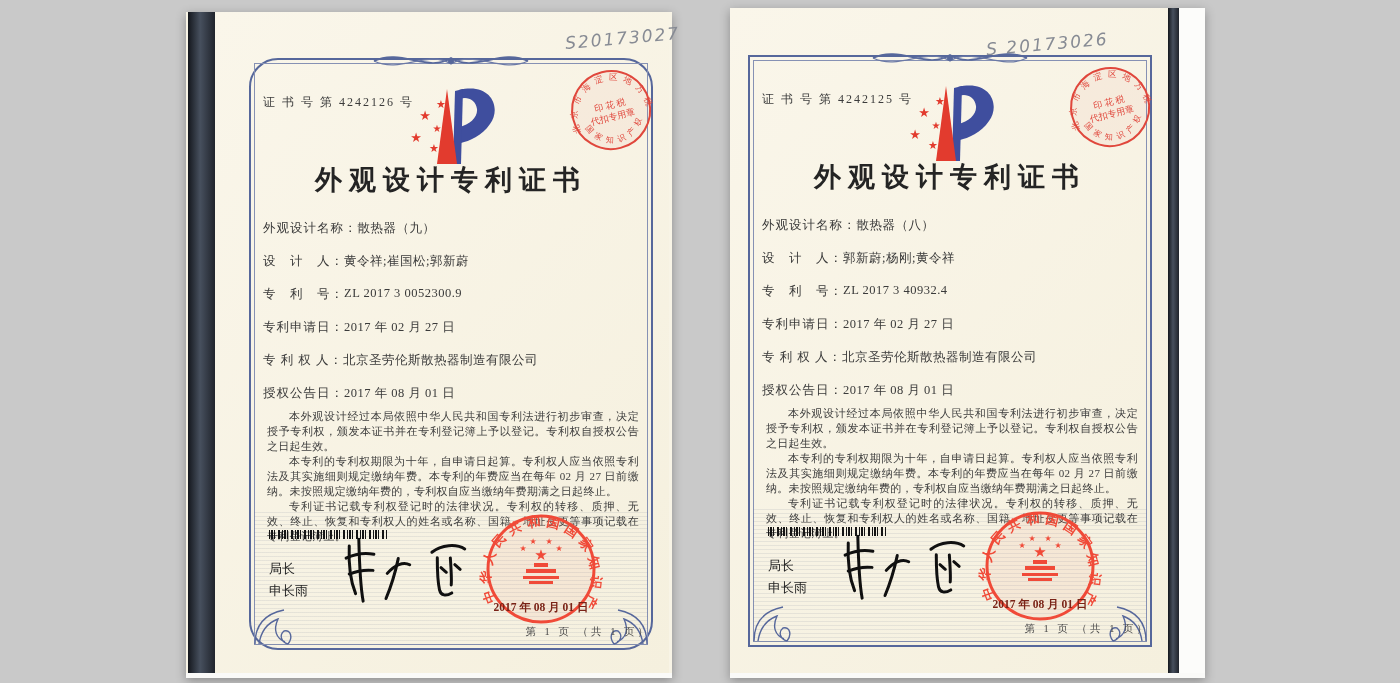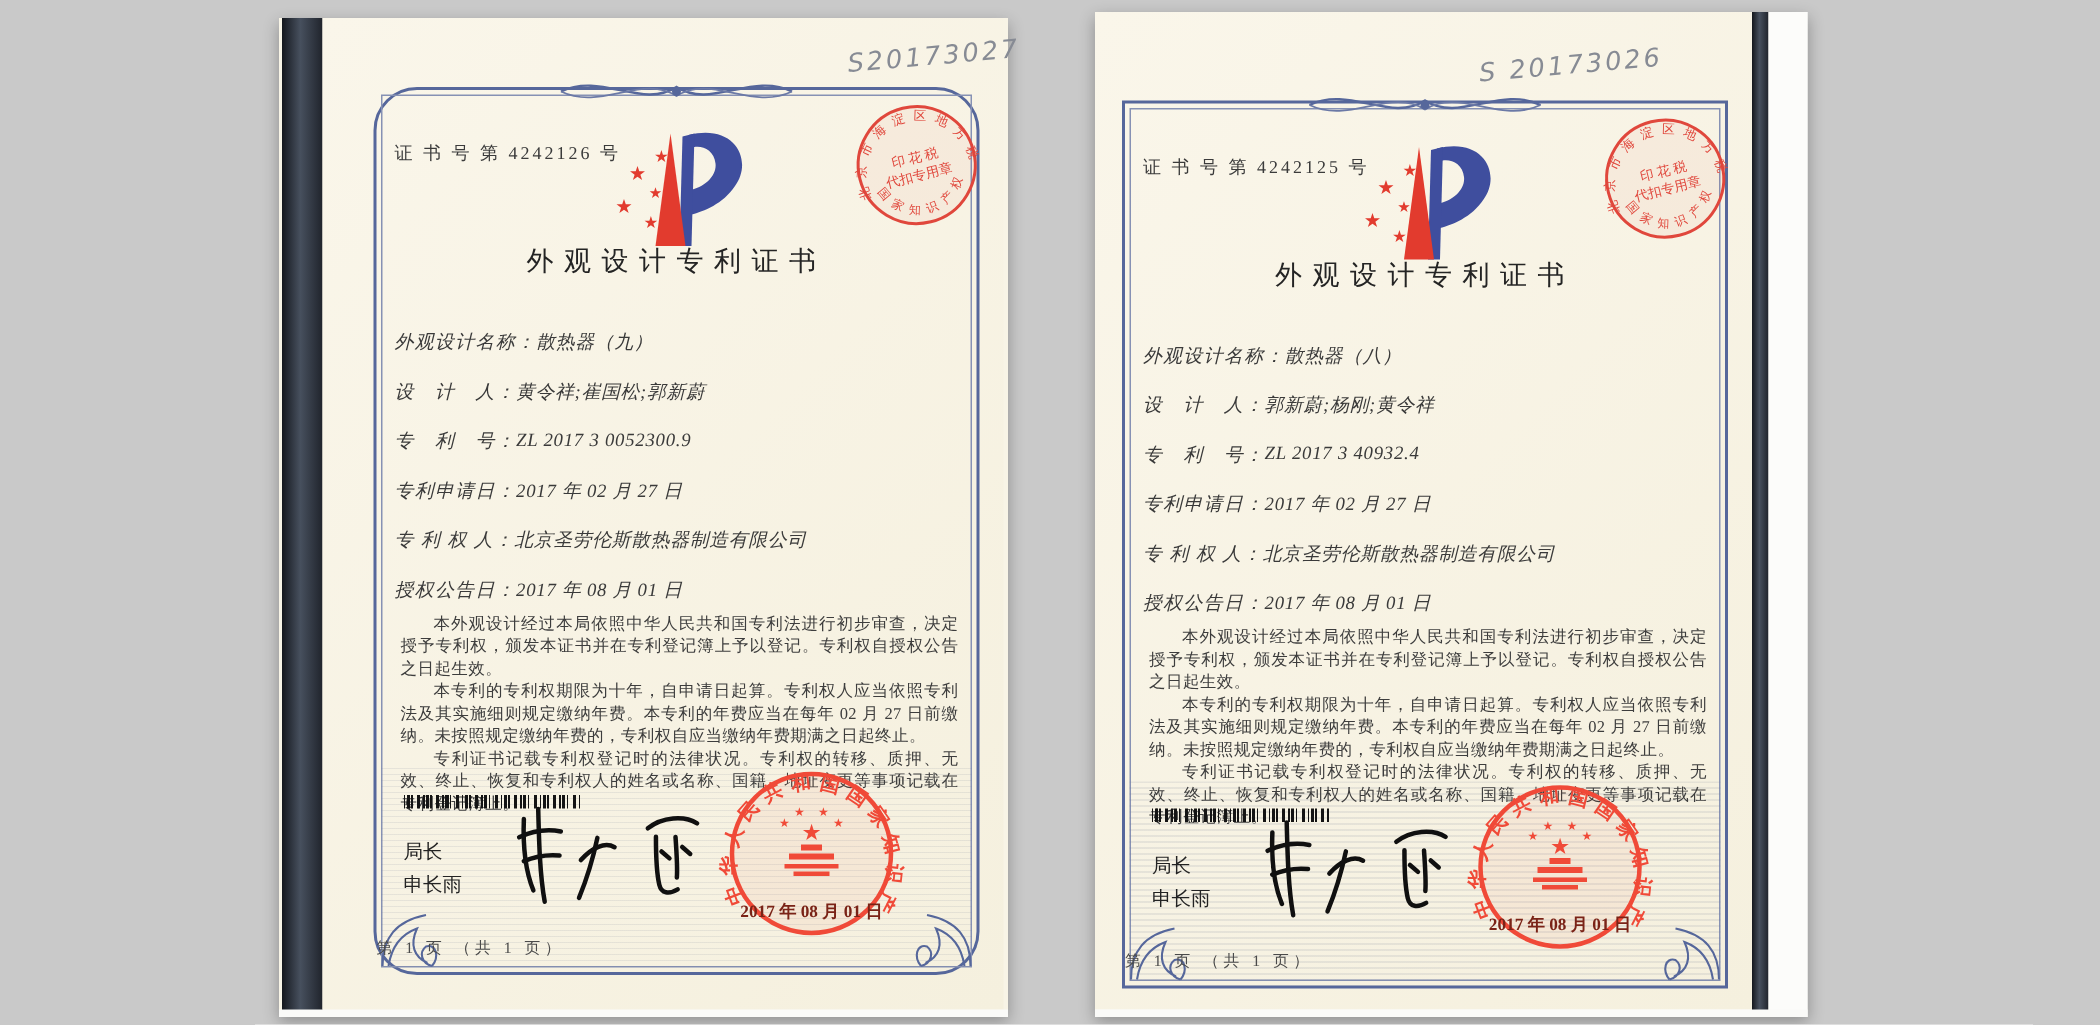--- a/index.html
+++ b/index.html
@@ -21,54 +21,54 @@
 
   
   .handwrite { position:absolute; font-family:"DejaVu Sans",sans-serif; font-style:italic; font-size:17px;
                color:#878b94; letter-spacing:2px; transform:rotate(-5deg); white-space:nowrap; }
   .photo.left  .handwrite { left:350px; top:16px; }
   .photo.right .handwrite { left:256px; top:26px; }
 
   
   .frame { position:absolute; width:404px; height:592px; border:2px solid #56679b; }
   .photo.left  .frame { left:34px; top:46px;border-radius:29px; }
-  .photo.right .frame { left:18px; top:47px;margin-top:12px; }
+  .photo.right .frame { left:18px; top:47px; }
   .frame-inner { position:absolute; inset:3px; border:1px solid #8691b4; pointer-events:none; }
 
   .guilloche { position:absolute; left:3px; right:3px; top:452px; height:136px;
                background:repeating-linear-gradient(180deg, rgba(110,120,145,.13) 0 1px, transparent 1px 4px); }
 
   .ornament { position:absolute; top:-14px; left:50%; transform:translateX(-50%); }
   .corner { position:absolute; bottom:1px; }
   .corner.bl { left:1px; }
   .corner.br { right:1px; transform:scaleX(-1); }
 
   .certno { position:absolute; left:12px; top:34px; font-size:12px; letter-spacing:2px; color:#3b3b3b; white-space:nowrap; }
   .logo { position:absolute; left:152px; top:24px; }
-  .doc-title { position:absolute; top:102px; width:100%; text-align:center; font-size:18px; font-weight:400;
+  .doc-title { position:absolute; top:102px; width:100%; text-align:center; font-size:27px; font-weight:700;
                letter-spacing:7px; color:#242424; white-space:nowrap; }
 
-  .fields { position:absolute; left:12px; top:160px; right:20px;font-style:italic; }
+  .fields { position:absolute; left:12px; top:160px; right:20px; }
   .field { display:flex; height:14px; margin-bottom:19px; font-size:12.5px; color:#3a3a3a; white-space:nowrap; }
   .field .lbl { letter-spacing:1px; }
   .field .val { letter-spacing:0.5px; }
 
   .paragraphs { position:absolute; left:16px; top:349px; width:372px; font-size:11px; line-height:15px;
                 color:#3d3d3d; text-align:justify; letter-spacing:0.3px;font-family:Liberation Serif, serif; }
   .paragraphs p { text-indent:2em; margin:0; }
 
   .barcode { position:absolute; left:18px; top:470px; width:118px; height:9px;
              background:repeating-linear-gradient(90deg,#141414 0 1px,transparent 1px 2px,#141414 2px 4px,transparent 4px 5px,#141414 5px 6px,transparent 6px 9px,#141414 9px 11px,transparent 11px 13px); }
 
   .director { position:absolute; left:18px; top:498px; font-size:13px; font-weight:400; color:#232323;
               line-height:22px; font-family:"DejaVu Sans",sans-serif; }
   .signature { position:absolute; left:86px; top:470px; transform:rotate(-4deg); }
   .seal { position:absolute; left:225px; top:447px; }
   .stamp { position:absolute; left:313px; top:4px; }
-  .page-footer { position:absolute; bottom:9px; width:100%; text-align:left; font-size:10.5px;
+  .page-footer { position:absolute; bottom:9px; width:100%; text-align:right; font-size:10.5px;
                  letter-spacing:3px; color:#4a4a4a; }
 </style>
 </head>
 <body>
 
 <div class="stage">
 
   <div class="photo left">
     <div class="binding"></div>
     <div class="paper">

